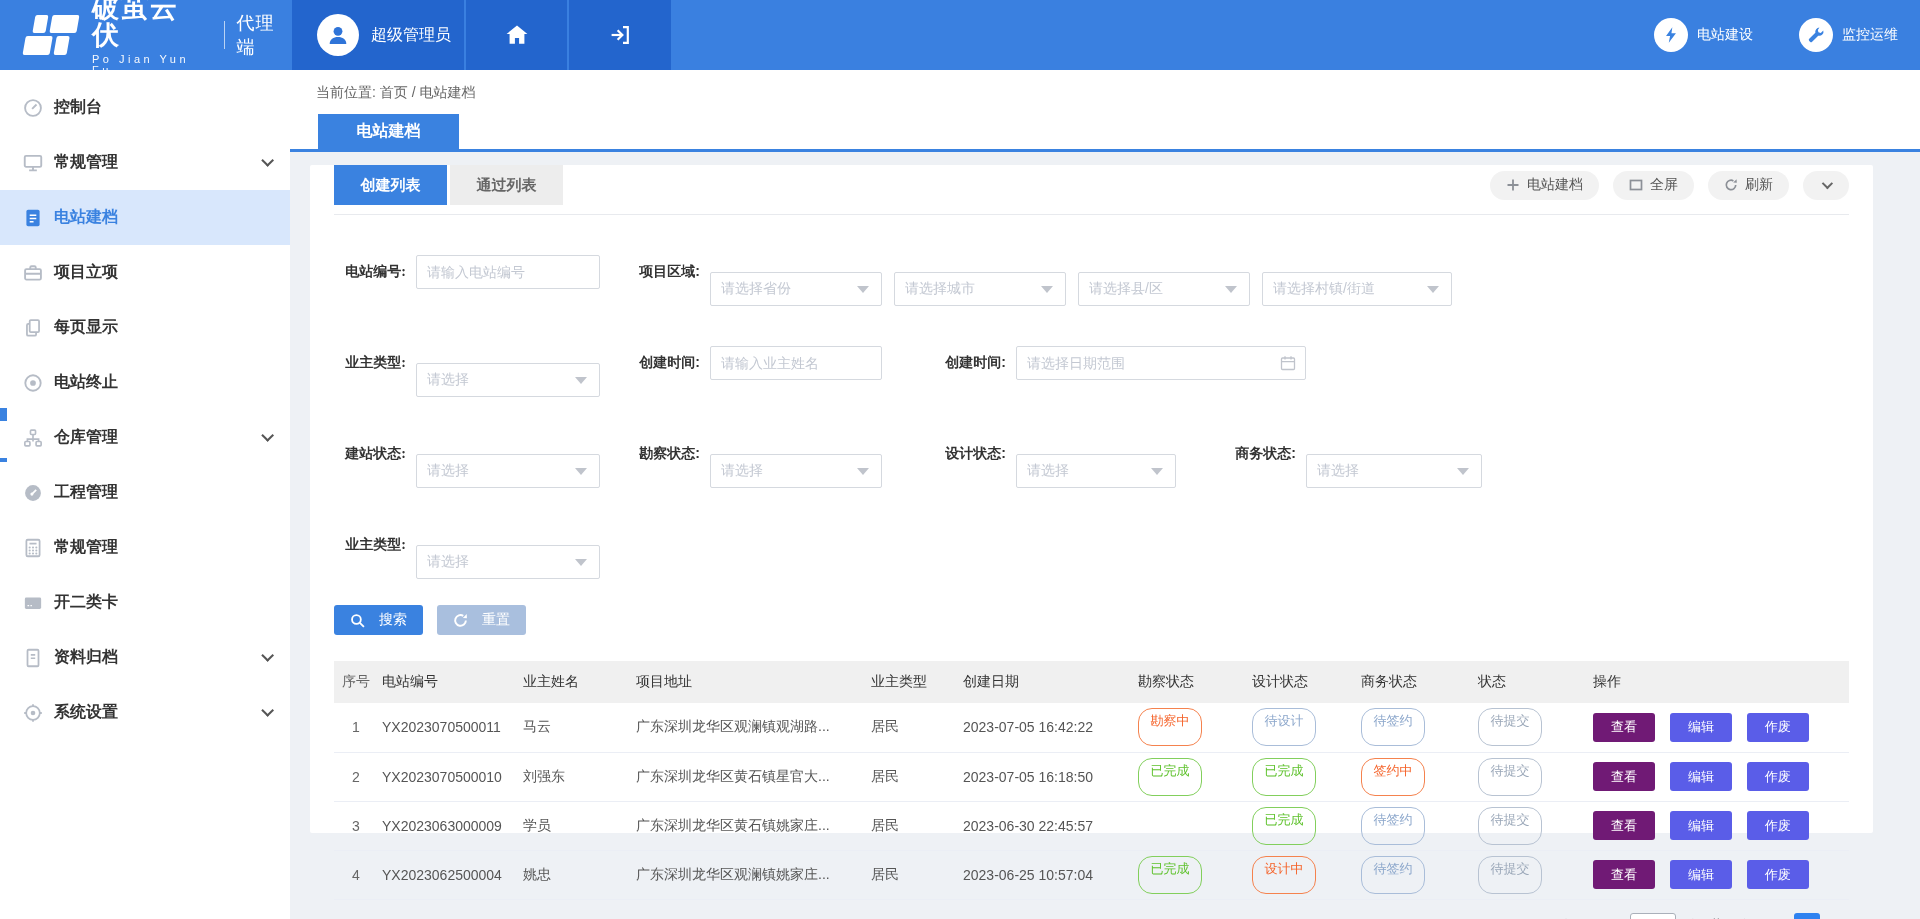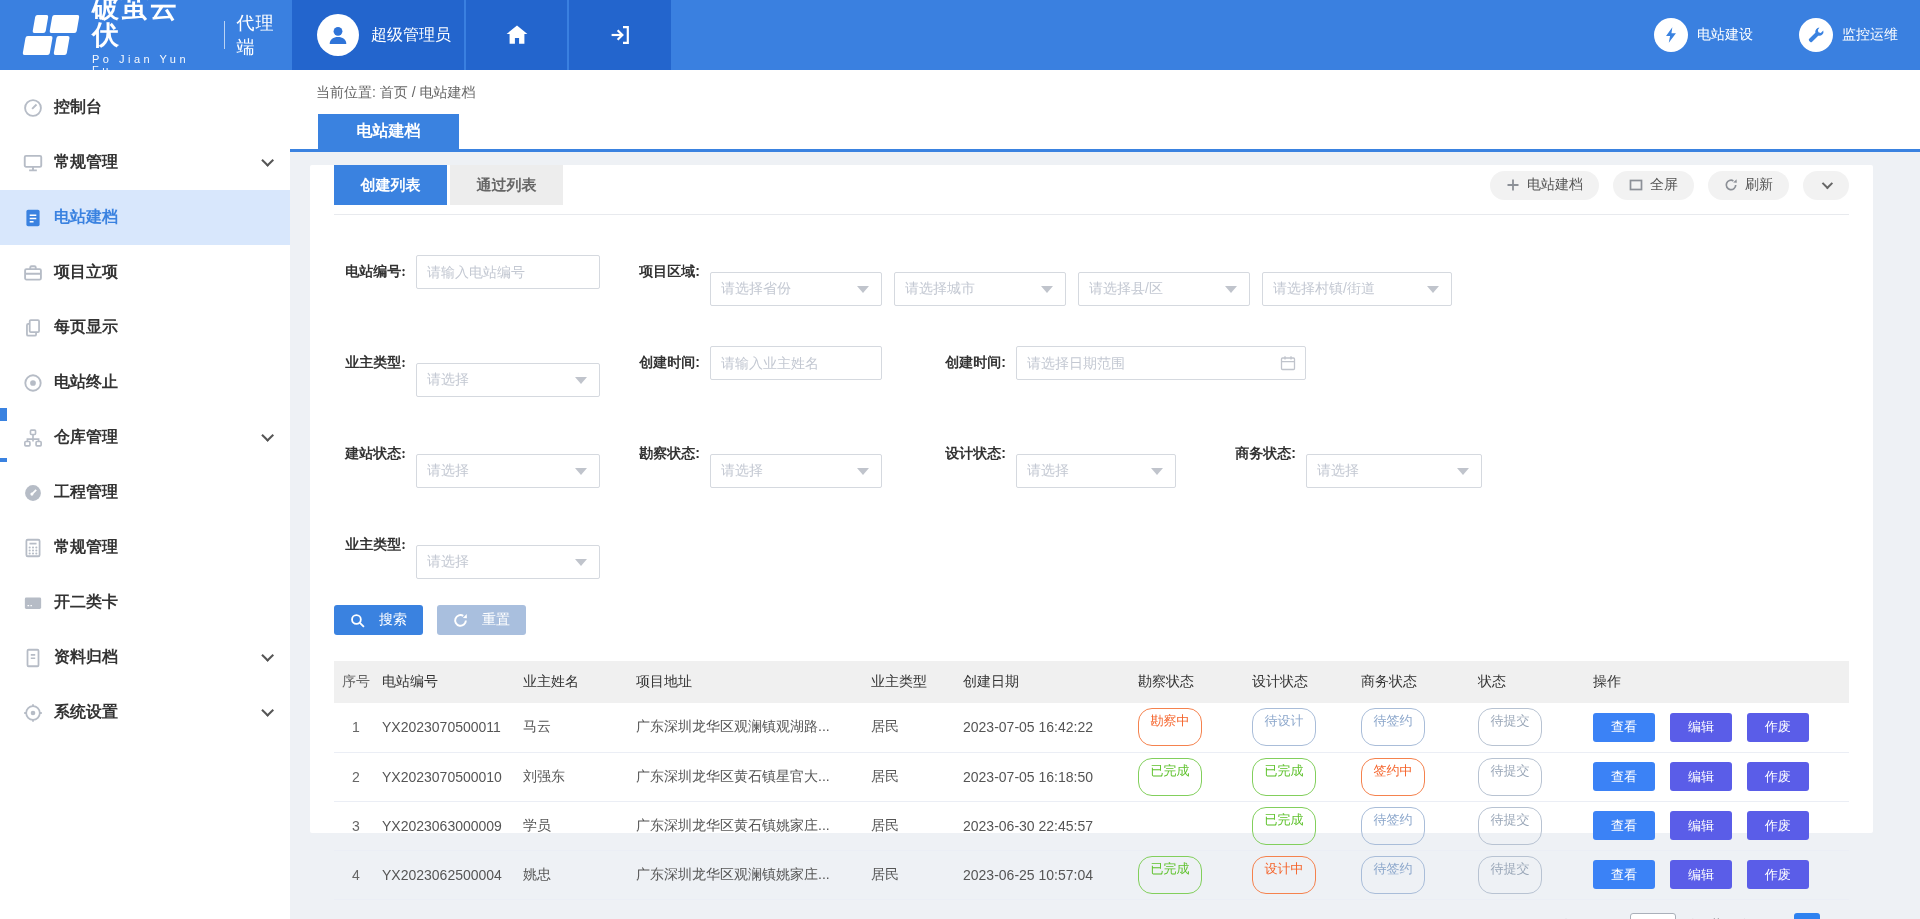--- a/index.html
+++ b/index.html
@@ -84,21 +84,21 @@
   thead td{background:#f0f0f0;height:42px;font-size:14px;color:#333;padding:0 4px;}
   tbody td{height:49px;font-size:14px;color:#555;border-bottom:1px solid #ebeef5;padding:0 4px;}
   td.cen{text-align:center;color:#666;}
   .badge{display:inline-block;min-width:64px;padding:0 10px;height:38px;line-height:24px;border:1px solid;
     border-radius:14px;font-size:13px;text-align:center;}
   .badge-orange{color:#f5632a;border-color:#f5824e;}
   .badge-green{color:#5fc22d;border-color:#82cf5c;}
   .badge-blue{color:#8ba6cb;border-color:#a9bdd9;}
   .badge-gray{color:#9aa7b8;border-color:#b8c3d2;}
   .abtn{width:62px;height:29px;border:none;border-radius:3px;color:#fff;font-size:13px;margin-right:11px;cursor:pointer;font-family:inherit;}
-  .abtn-view{background:#3b82f6;}
+  .abtn-view{background:#701a75;}
   .abtn-edit,.abtn-void{background:#5a5de8;}
   
   .pager{display:flex;align-items:center;justify-content:flex-end;margin-top:13px;gap:12px;font-size:14px;color:#606266;}
   .psize{width:46px;height:26px;border:1px solid #aab0ba;border-radius:3px;display:flex;align-items:center;
     justify-content:center;gap:5px;color:#222;cursor:pointer;background:#fff;}
   .psize .tri{width:0;height:0;border-left:4px solid transparent;border-right:4px solid transparent;border-top:5px solid #222;}
   .pchev{width:9px;height:9px;border-left:2px solid #9aa0a8;border-bottom:2px solid #9aa0a8;transform:rotate(45deg);cursor:pointer;margin:0 4px;}
   .pchev.next{transform:rotate(225deg);border-color:#8a9099;}
   .pnum{width:26px;height:26px;background:#2e82f0;color:#fff;border-radius:3px;display:flex;align-items:center;
     justify-content:center;font-size:13px;cursor:pointer;}

